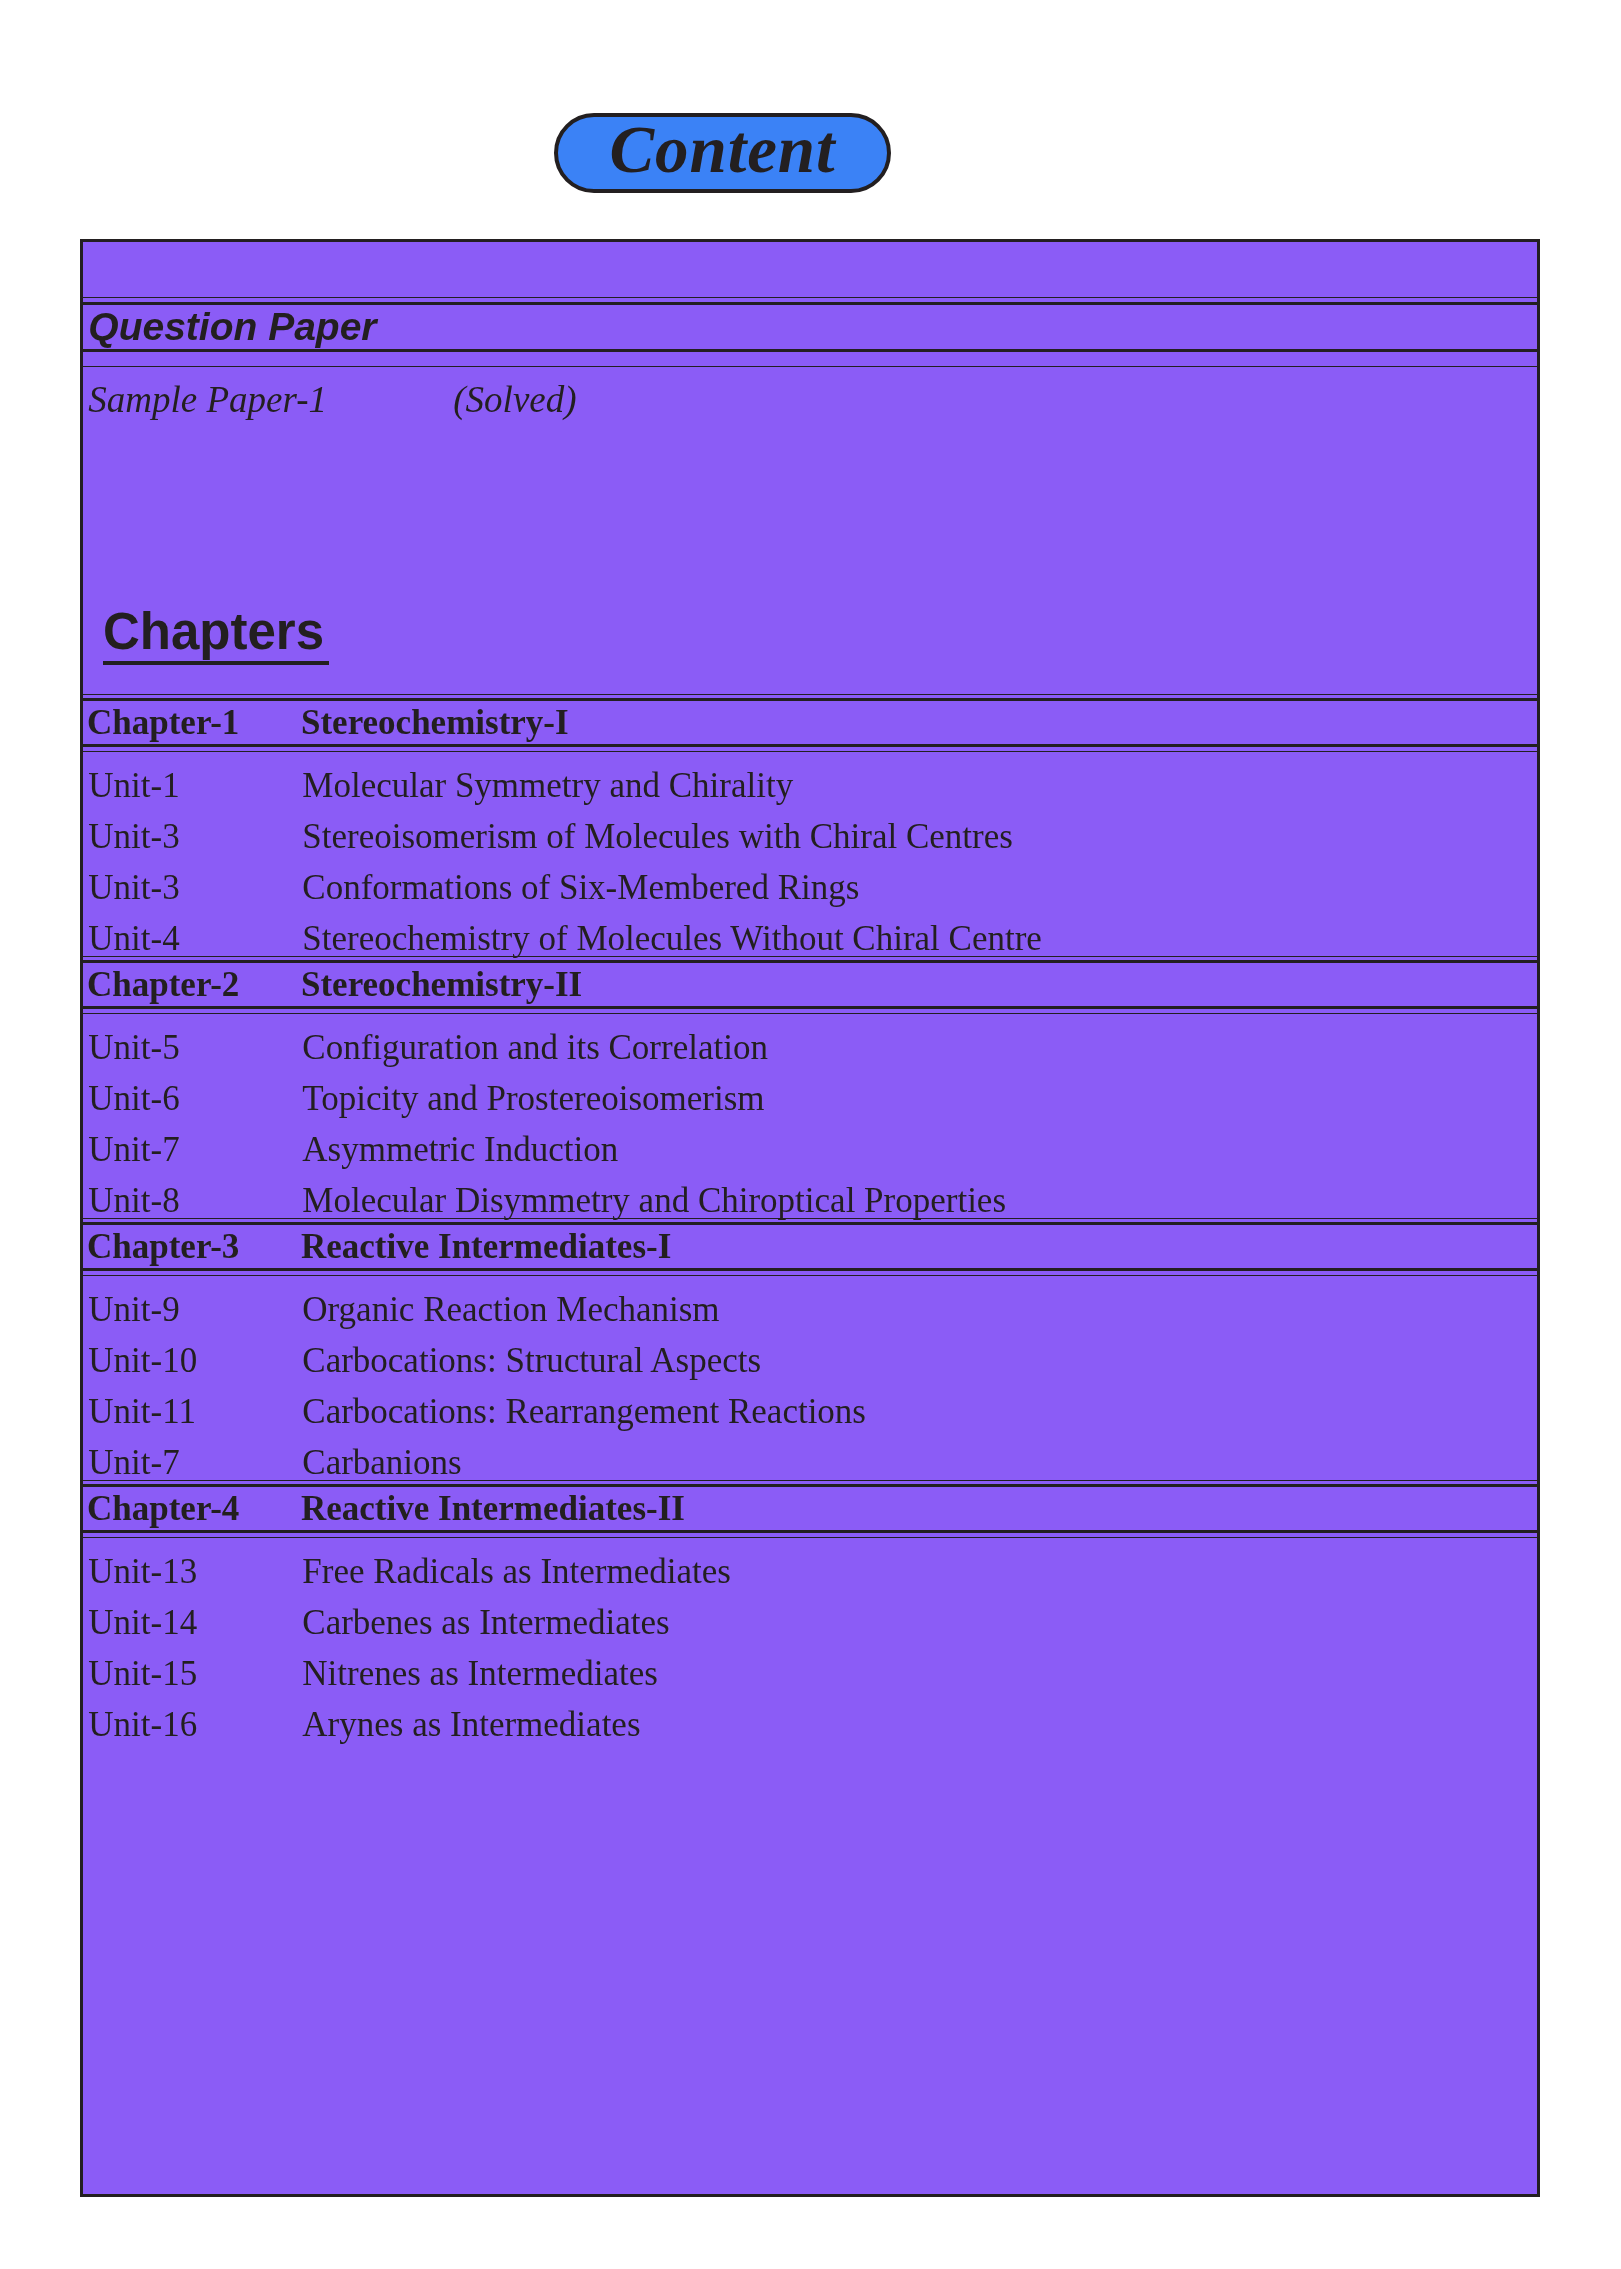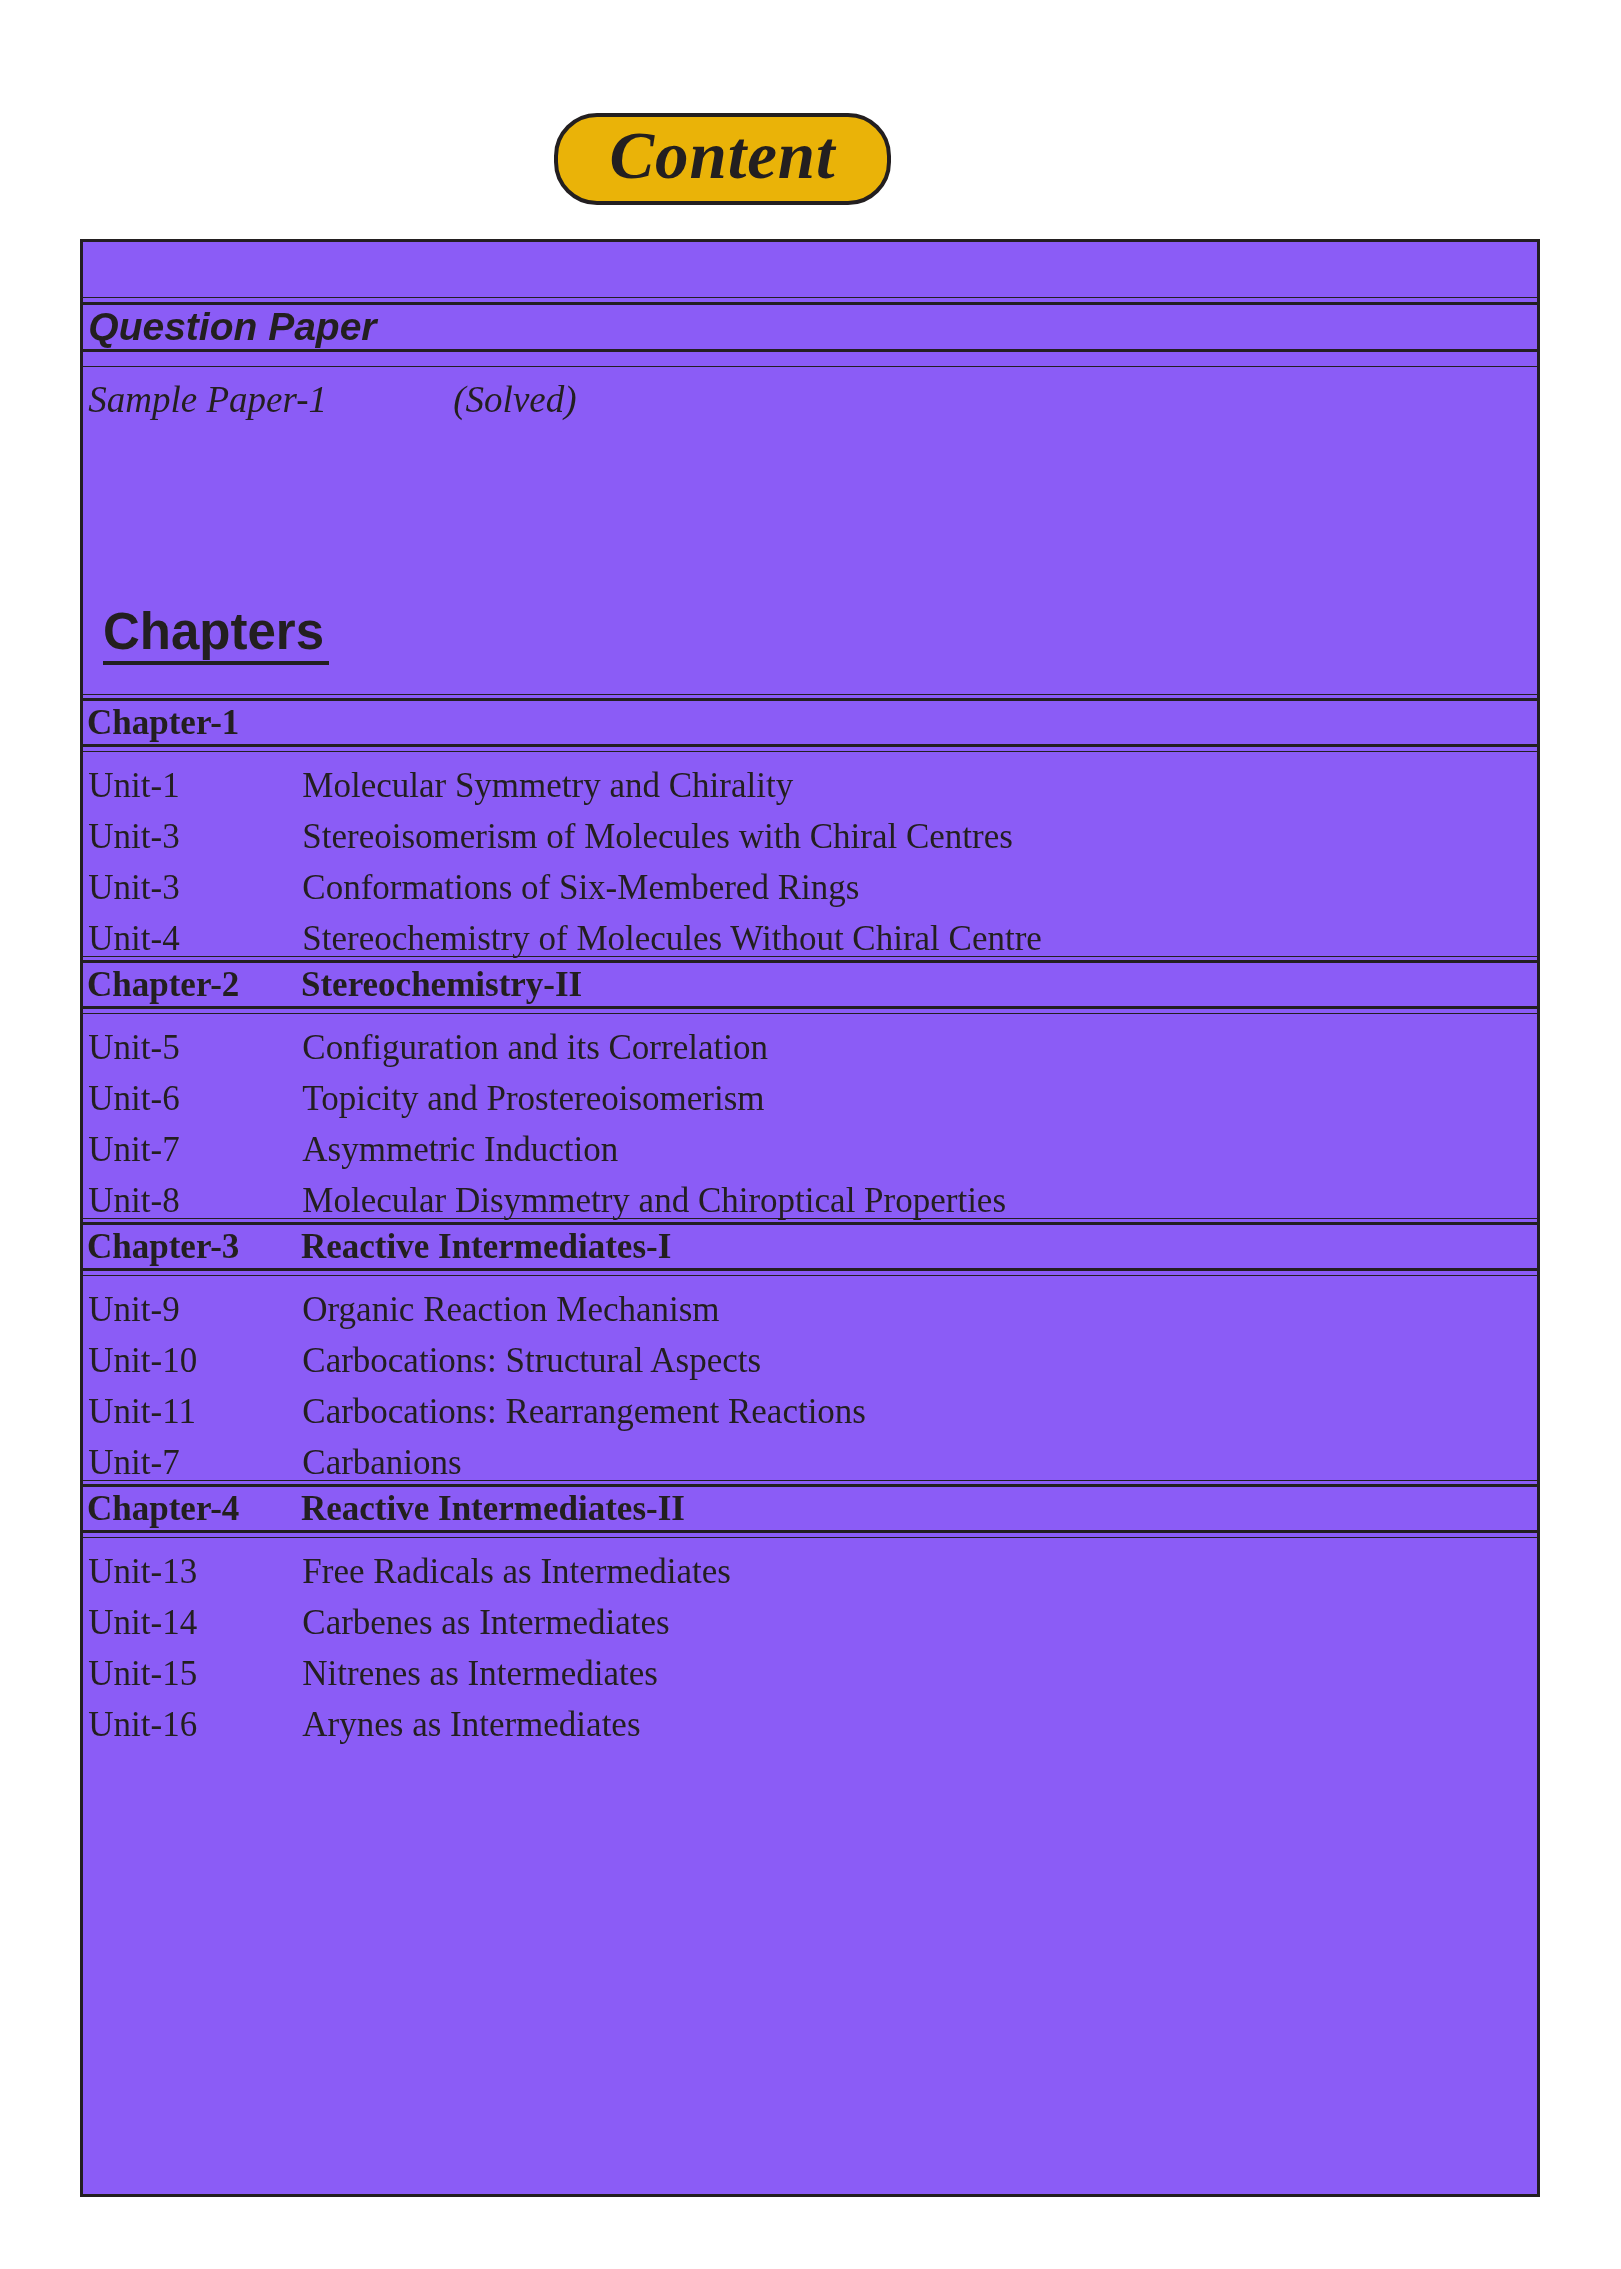--- a/index.html
+++ b/index.html
@@ -8,26 +8,26 @@
     width:1622px; height:2270px;
     background:#ffffff;
     font-family:"Liberation Serif", serif;
     color:#231f20;
     overflow:hidden;
   }
   
   .content-badge {
     position:absolute;
     left:554px; top:113px;
-    width:337px; height:92px;
+    width:337px; height:80px;
     border:4.4px solid #231f20;
     border-radius:43px;
     display:flex; align-items:center; justify-content:center;
     box-sizing:border-box;
-    background:#eab308;
+    background:#3b82f6;
   }
   .content-badge .content-title {
     font-family:"Liberation Serif", serif;
     font-weight:bold; font-style:italic;
     font-size:67px; line-height:1;
     letter-spacing:0.9px;
     padding-bottom:7px;
   }
   
   .main-box {
@@ -129,20 +129,21 @@
     </div>
 
     <div class="chapters-heading-wrap">
       <span class="chapters-heading">Chapters</span>
     </div>
 
     <div>
   <div class="chapter-block">
     <div class="chap-row">
       <span class="chap-label col-label">Chapter-1</span>
+      <span class="chap-title col-title">Stereochemistry-I</span>
     </div>
     <div class="units">
   <div class="unit-row">
     <span class="unit-label col-label">Unit-1</span>
     <span class="unit-title col-title">Molecular Symmetry and Chirality</span>
   </div>
 
   <div class="unit-row">
     <span class="unit-label col-label">Unit-3</span>
     <span class="unit-title col-title">Stereoisomerism of Molecules with Chiral Centres</span>

